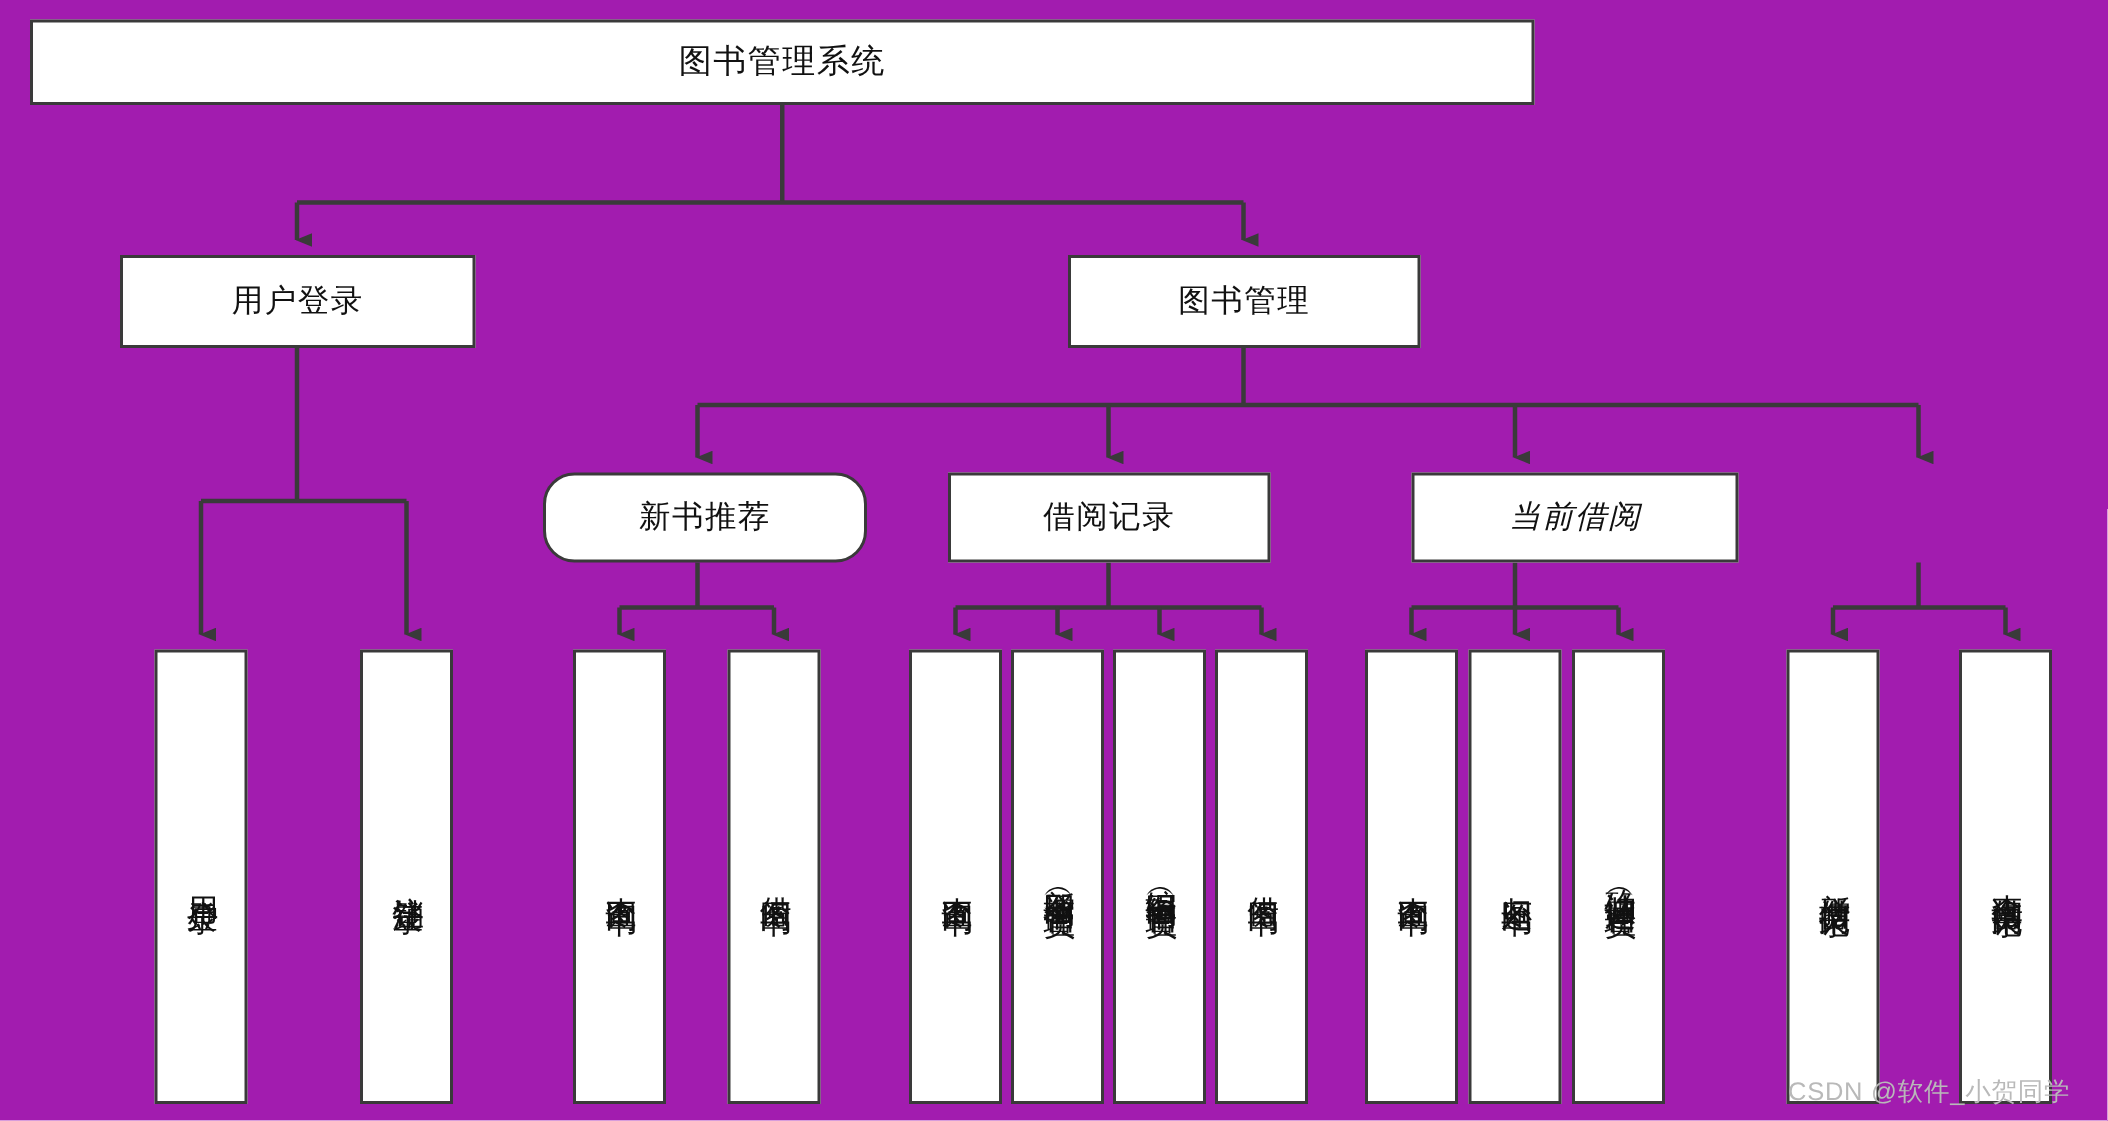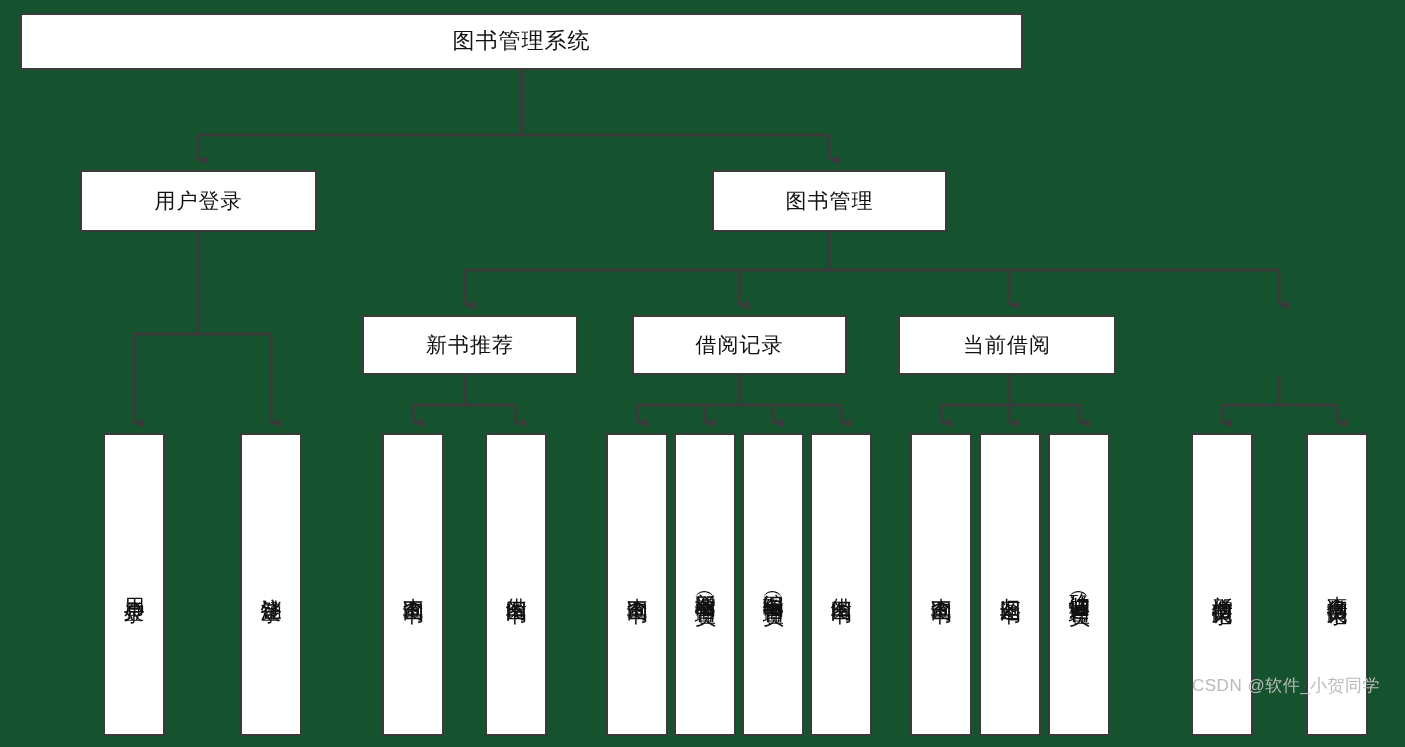--- a/index.html
+++ b/index.html
@@ -8,21 +8,21 @@
     padding: 0;
     background: #ffffff;
   }
   body {
     font-family: "Liberation Sans", "DejaVu Sans", sans-serif;
   }
   #diagram-root {
     position: relative;
     width: 1405px;
     height: 747px;
-    background: #14532d;
+    background: #a21caf;
     overflow: hidden;
   }
   #edge-layer {
     position: absolute;
     left: 0;
     top: 0;
     width: 1405px;
     height: 747px;
     pointer-events: none;
   }
@@ -129,27 +129,27 @@
     <span>图书管理系统</span>
   </div>
 
   <div class="node node-h" style="left:80px; top:170px; width:237px; height:62px;">
     <span>用户登录</span>
   </div>
   <div class="node node-h" style="left:712px; top:170px; width:235px; height:62px;align-items:center;">
     <span>图书管理</span>
   </div>
 
-  <div class="node node-h" style="left:362px; top:315px; width:216px; height:60px;">
+  <div class="node node-h" style="left:362px; top:315px; width:216px; height:60px;border-radius:21px;">
     <span>新书推荐</span>
   </div>
   <div class="node node-h" style="left:632px; top:315px; width:215px; height:60px;">
     <span>借阅记录</span>
   </div>
-  <div class="node node-h" style="left:898px; top:315px; width:218px; height:60px;">
+  <div class="node node-h" style="left:941px; top:315px; width:218px; height:60px;font-style:italic;">
     <span>当前借阅</span>
   </div>
 
   <div class="node node-v" style="left:103px; top:433px; width:62px; height:303px;">
     <span>用户登录</span>
   </div>
   <div class="node node-v" style="left:240px; top:433px; width:62px; height:303px;">
     <span>注销登录</span>
   </div>
 
@@ -183,15 +183,15 @@
     <span>确认归还（管理员）</span>
   </div>
 
   <div class="node node-v" style="left:1191px; top:433px; width:62px; height:303px;">
     <span>新增借阅记录</span>
   </div>
   <div class="node node-v" style="left:1306px; top:433px; width:62px; height:303px;">
     <span>查询借阅记录</span>
   </div>
 
-  <div class="watermark" style="left:1192px; top:674px;text-align:center;">CSDN @软件_小贺同学</div>
+  <div class="watermark" style="left:1192px; top:716px;text-align:center;">CSDN @软件_小贺同学</div>
 
 </div>
 
 </body></html>

